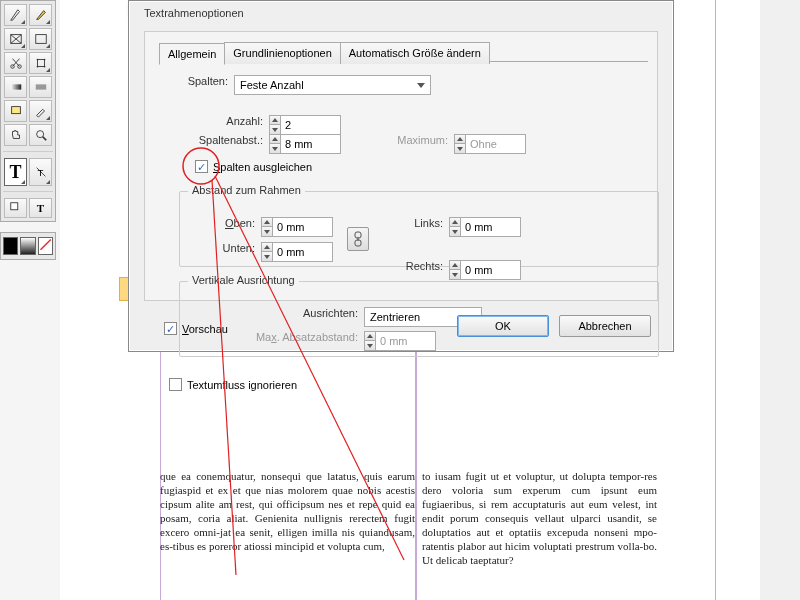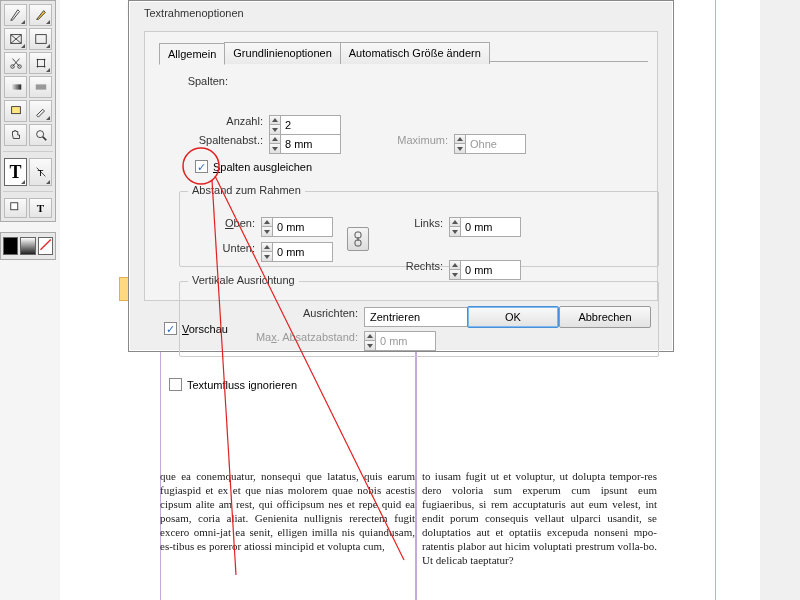--- a/index.html
+++ b/index.html
@@ -54,21 +54,21 @@
     .fieldset { position:absolute; border:1px solid #ccc; border-radius:2px; }
     .fieldset-title { position:absolute; top:-8px; left:8px; background:#f4f4f4; padding:0 4px; color:#333; }
 
     .checkbox { width:13px; height:13px; border:1px solid #888; background:#fff; margin-right:5px; display:inline-flex; align-items:center; justify-content:center; vertical-align:middle;}
     .checkbox.checked::after { content:"✓"; color:#2a6cbf; font-size:11px; line-height:10px; }
     .chk-label { display:flex; align-items:center; }
     .underline-first::first-letter { text-decoration: underline; }
 
     .link-icon { width:22px; height:24px; border:1px solid #999; background:linear-gradient(#f5f5f5,#ddd); display:flex;align-items:center;justify-content:center; border-radius:2px;}
 
-    .dialog-buttons { position:absolute; bottom:23px; right:22px; display:flex; }
+    .dialog-buttons { position:absolute; bottom:14px; right:22px; display:flex; gap:10px; }
     .btn { width:92px; height:22px; border:1px solid #999; background:linear-gradient(#fafafa,#e2e2e2); display:flex; align-items:center; justify-content:center; border-radius:2px;}
     .btn.primary { border:1px solid #4a90d9; box-shadow: 0 0 0 1px #7fb8ec inset; }
     .preview-chk { position:absolute; bottom:16px; left:35px; }
 
     
     .annotation { position:absolute; left:0; top:0; width:800px; height:600px; pointer-events:none; }
 
     
     .blurband { position:absolute; left:130px; top:3px; width:540px; height:14px; background: repeating-linear-gradient(90deg,#bbb 0 6px,#d4d4d4 6px 9px); filter: blur(2px); opacity:.6; z-index:0;}
   </style>
@@ -220,20 +220,24 @@
 
   <div class="tabline"></div>
   <div class="tabs">
     <div class="tab active">Allgemein</div>
     <div class="tab">Grundlinienoptionen</div>
     <div class="tab">Automatisch Größe ändern</div>
   </div>
 
   <div class="form-row" style="left:50px; top:74px;">
     <div class="label" style="width:55px;">Spalten:</div>
+    <div class="dropdown" style="width:197px;">
+      <span>Feste Anzahl</span>
+      <span class="arrow"></span>
+    </div>
   </div>
 
   <div class="form-row" style="left:60px; top:114px;">
     <div class="label" style="width:80px;">Anzahl:</div>
     <div class="spinner">
         <div class="spin-btns">
           <div>
             <span class="sbu"></span>
           </div>
           <div>

